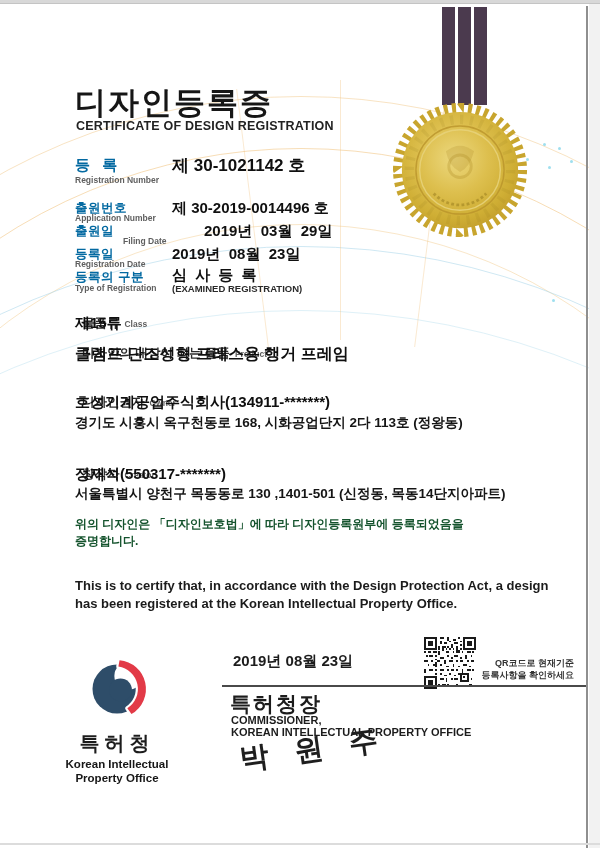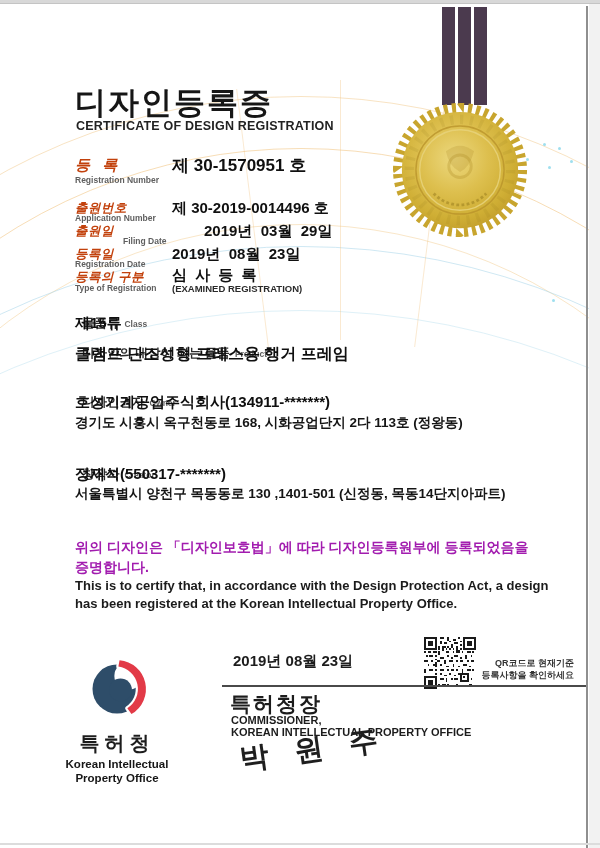--- a/index.html
+++ b/index.html
@@ -31,35 +31,35 @@
   
   .ribbon{left:442px;top:7px;width:46px;height:98px;}
   .ribbon .stripe{position:absolute;top:0;width:13px;height:98px;background:#4b3a4e;}
   .seal{left:385px;top:95px;width:150px;height:150px;}
 
   
   .title-kr{left:75px;top:82px;font-size:31px;font-weight:800;letter-spacing:2px;color:#161616;text-align:right;}
   .title-en{left:76px;top:119px;font-size:12.5px;font-weight:700;letter-spacing:.2px;color:#222;}
 
   
-  .flabel{font-size:12.5px;font-weight:700;color:#c2410c;letter-spacing:.5px;font-style:italic;}
+  .flabel{font-size:12.5px;font-weight:700;color:#0369a1;letter-spacing:.5px;}
   .flabel-en{font-size:8.5px;font-weight:700;color:#5f5f5f;}
   .fvalue{font-size:15px;font-weight:700;color:#101010;white-space:pre;}
   .reg-label{left:75px;top:156px;font-size:15px;font-weight:800;letter-spacing:4px;}
   .reg-label-en{left:75px;top:175px;}
   .reg-value{left:172px;top:154px;font-size:17px;}
 
   
   .slabel{font-size:12.5px;font-weight:700;color:#2b2b2b;}
   .slabel .en{font-size:8.5px;color:#5f5f5f;margin-left:5px;}
   .sname{font-size:15px;font-weight:700;color:#0f0f0f;white-space:nowrap;}
   .saddr{font-size:13.5px;font-weight:700;color:#151515;white-space:nowrap;}
 
   
-  .stmt-kr{left:75px;top:538px;font-size:14px;font-weight:800;line-height:1.4;color:#a21caf;white-space:nowrap;}
+  .stmt-kr{left:75px;top:516px;font-size:12px;font-weight:800;line-height:1.4;color:#14532d;white-space:nowrap;}
   .stmt-en{left:75px;top:577px;font-size:13px;font-weight:700;line-height:1.4;color:#1b1b1b;white-space:nowrap;}
 
   
   .issue-date{left:233px;top:652px;font-size:15px;font-weight:700;white-space:pre;}
   .qr{left:424px;top:637px;width:52px;height:52px;}
   .qr-caption{left:478px;top:657px;width:96px;font-size:9px;font-weight:700;color:#333;text-align:right;line-height:1.35;white-space:nowrap;}
   .rule{left:222px;top:685px;width:364px;height:2px;background:#4a4a4a;}
   .comm-kr{left:230px;top:690px;font-size:21px;font-weight:800;letter-spacing:2px;}
   .comm-en1{left:231px;top:714px;font-size:11px;font-weight:700;}
   .comm-en2{left:231px;top:726px;font-size:11px;font-weight:700;}
@@ -122,21 +122,21 @@
   <path d="M 65,60 q 15,-12 30,0 q -5,18 -15,22 q -12,-6 -15,-22 Z" fill="#a8861e" opacity=".22"></path>
   <circle cx="80" cy="76" r="12" fill="none" stroke="#a8861e" stroke-width="3" opacity=".28"></circle>
   <path d="M 52,105 A 38 38 0 0 0 108,105" fill="none" stroke="#8f7318" stroke-width="3" stroke-dasharray="3 2.5" opacity=".45"></path>
 </svg>
 
 <div class="abs title-kr nowrap">디자인등록증</div>
 <div class="abs title-en nowrap">CERTIFICATE OF DESIGN REGISTRATION</div>
 
 <div class="abs reg-label flabel nowrap">등 록</div>
 <div class="abs reg-label-en flabel-en nowrap">Registration Number</div>
-<div class="abs reg-value fvalue">제 30-1570951 호</div>
+<div class="abs reg-value fvalue">제 30-1021142 호</div>
 
 <div class="abs flabel nowrap" style="left:75px;top:200px;">출원번호</div>
 <div class="abs flabel-en nowrap" style="left:75px;top:213px;">Application Number</div>
 <div class="abs fvalue" style="left:172px;top:199px;">제 30-2019-0014496 호</div>
 
 <div class="abs flabel nowrap" style="left:75px;top:223px;">출원일</div>
 <div class="abs flabel-en nowrap" style="left:75px;top:236px;padding-left:48px;">Filing Date</div>
 <div class="abs fvalue" style="left:156px;top:222px;margin-left:48px;">2019년  03월  29일</div>
 
 <div class="abs flabel nowrap" style="left:75px;top:246px;">등록일</div>

